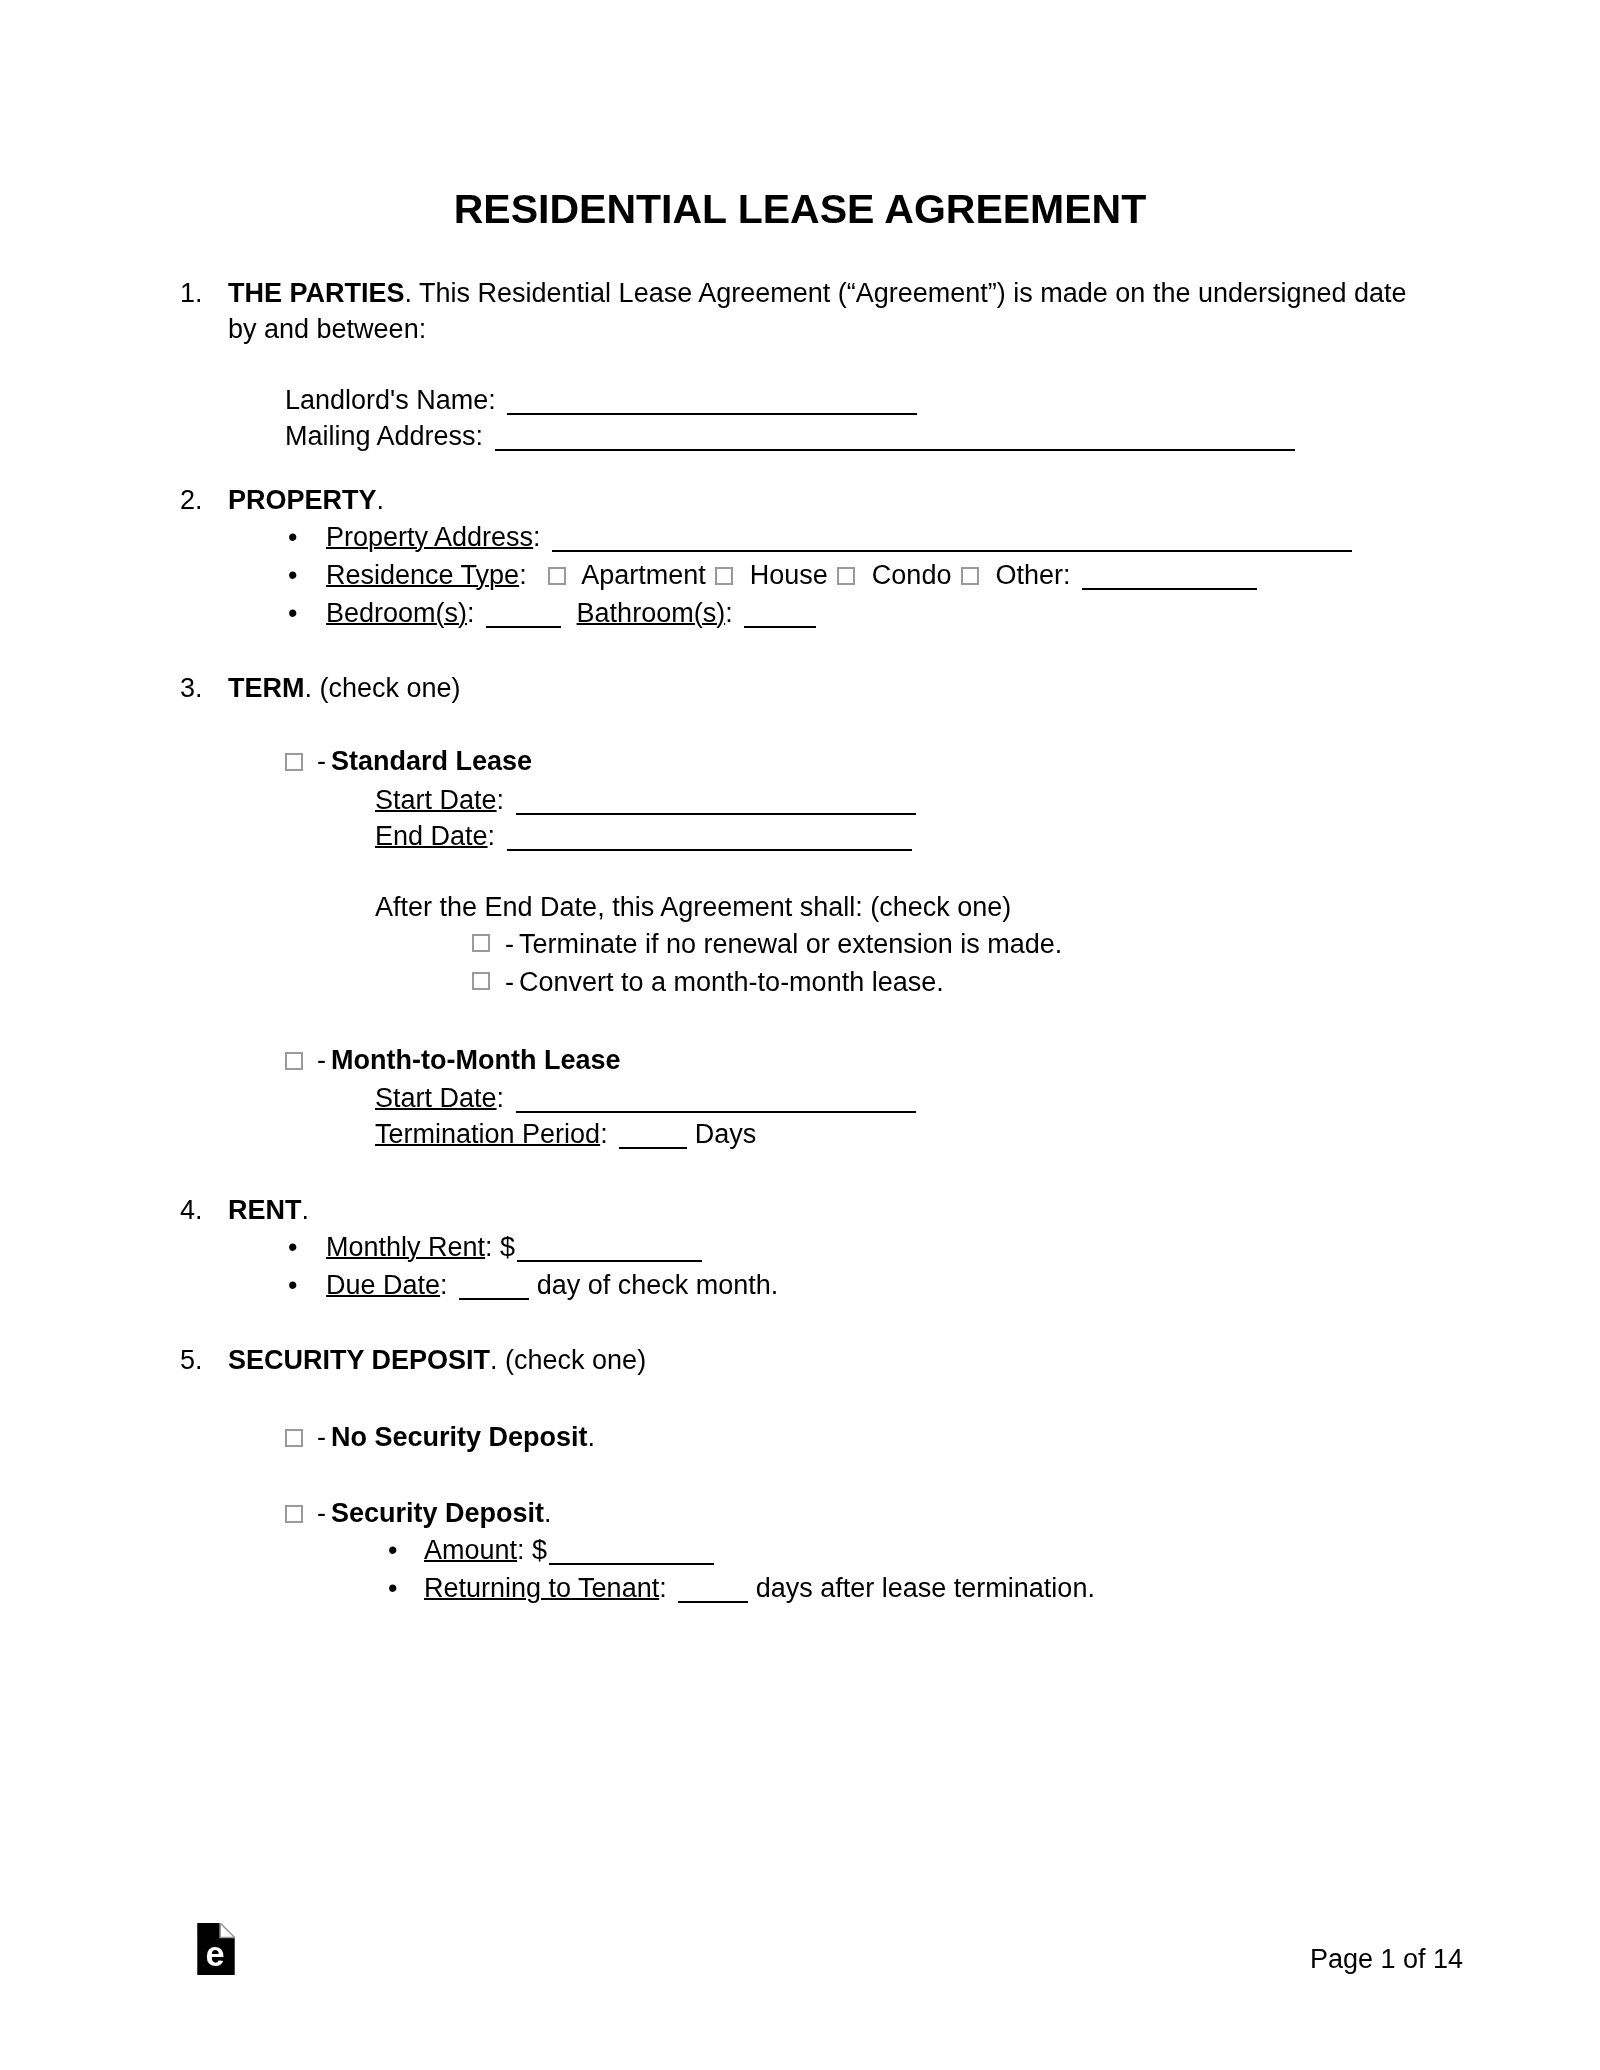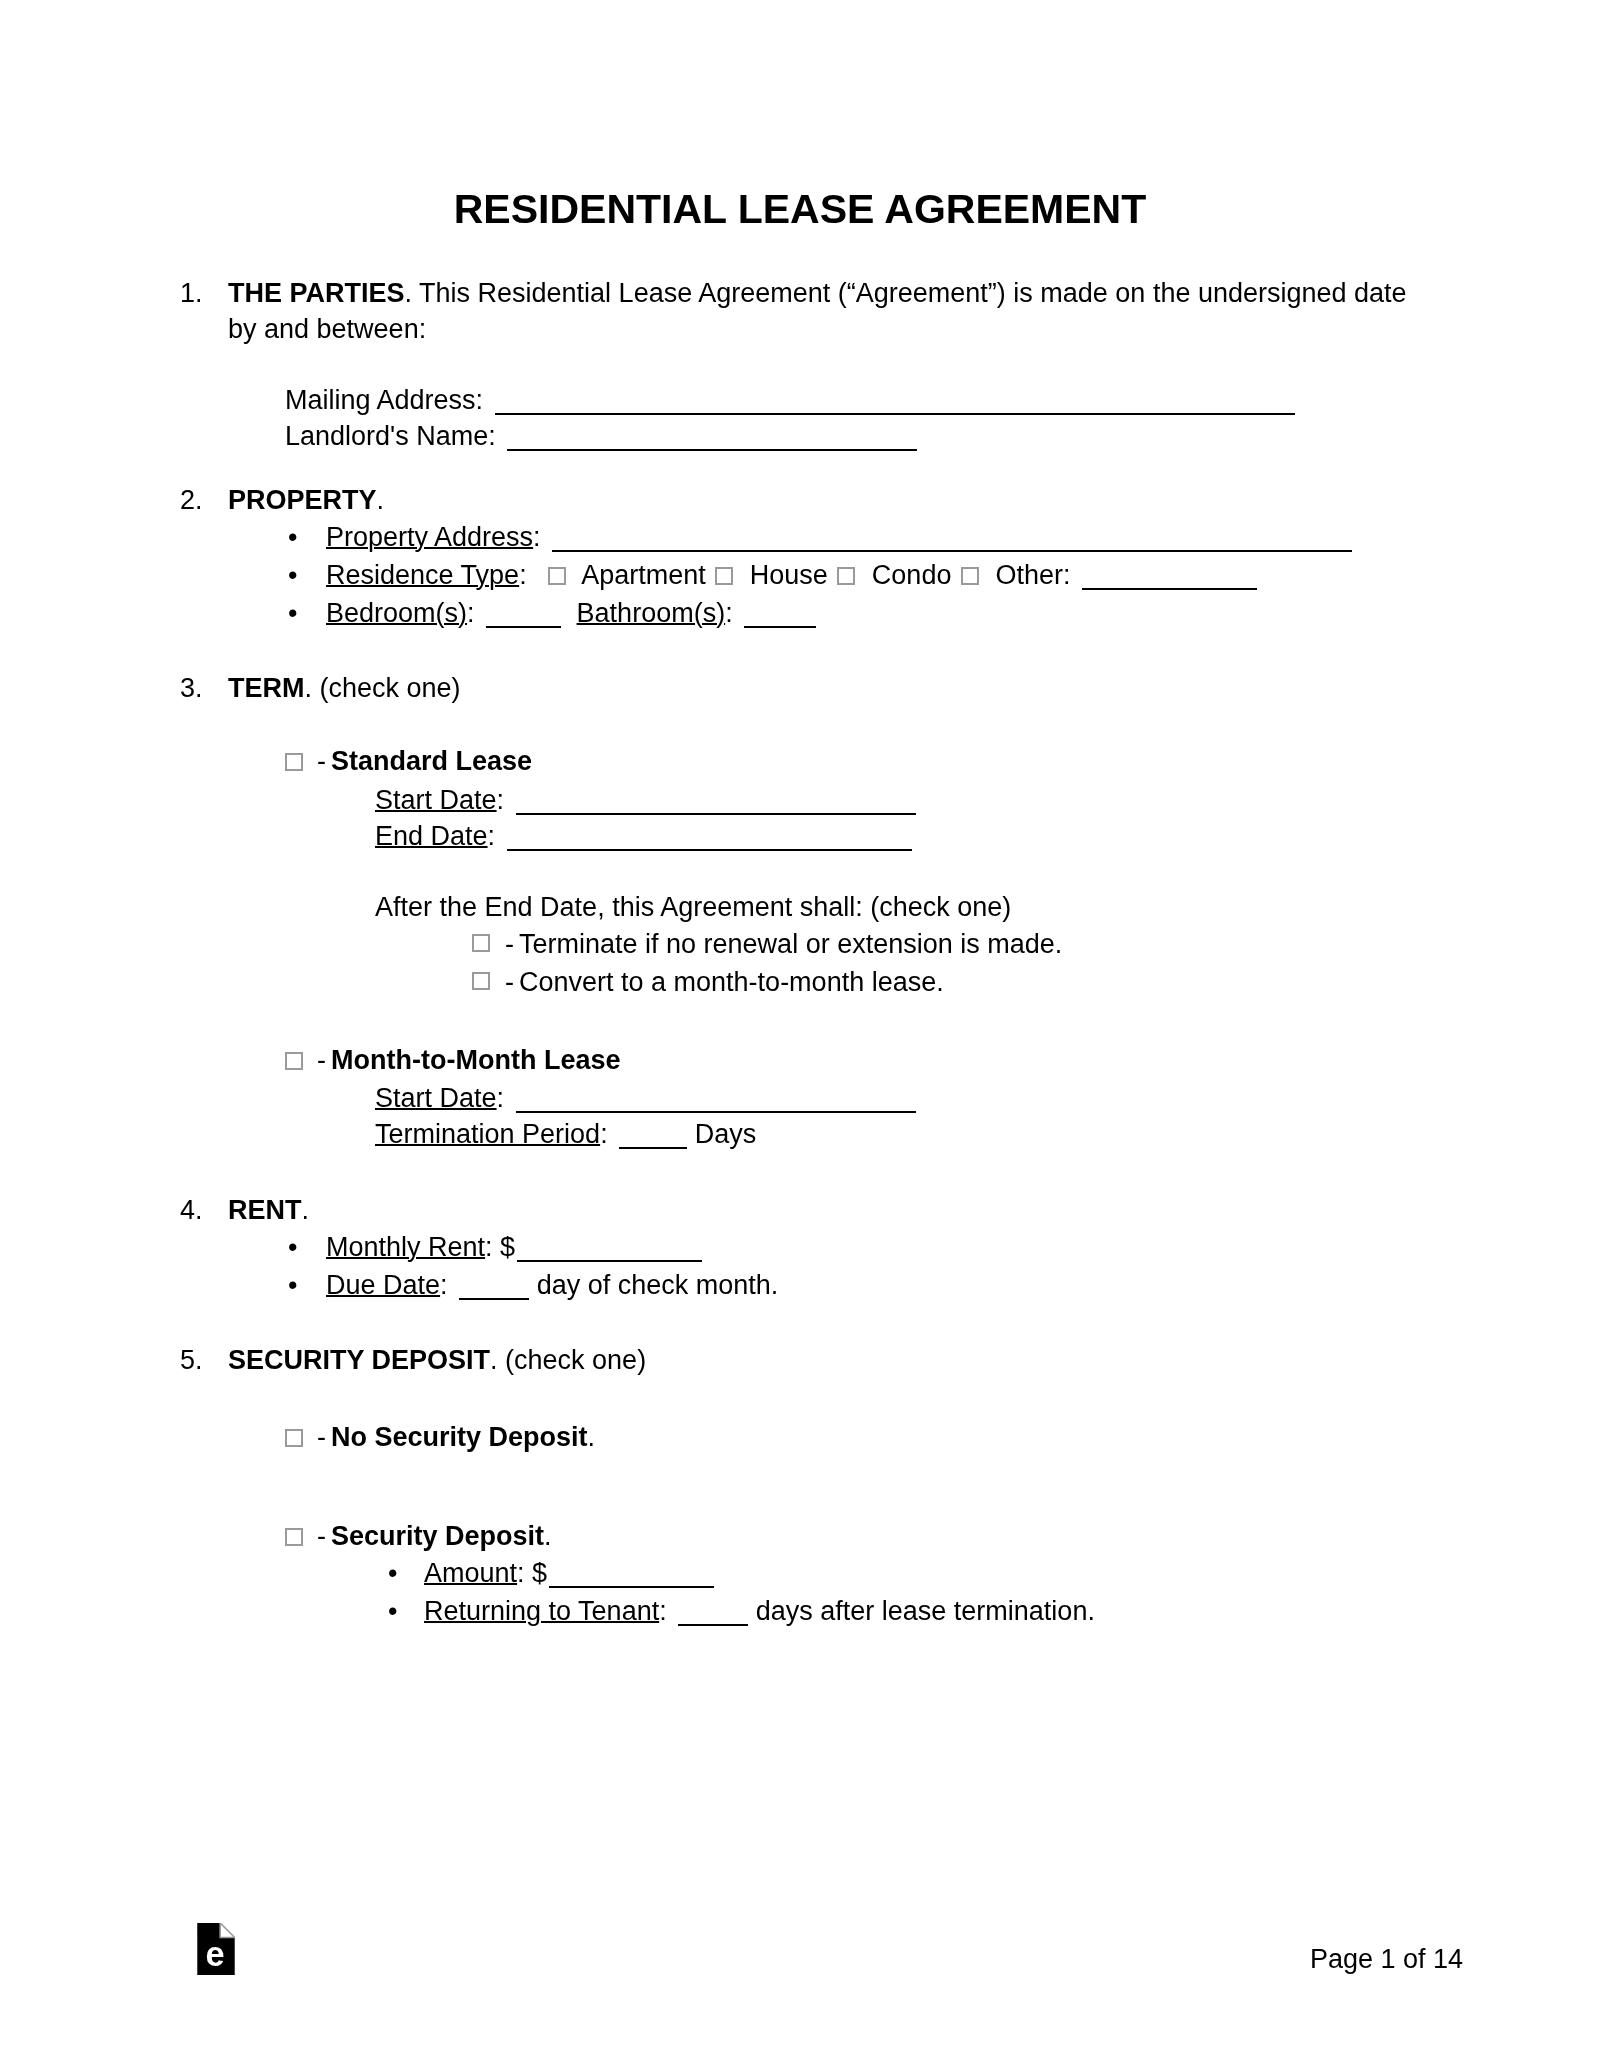--- a/index.html
+++ b/index.html
@@ -31,22 +31,22 @@
 <body>
 
 <div class="page">
 
   <div class="title">RESIDENTIAL LEASE AGREEMENT</div>
 
   <div class="sec" style="margin-top:43px"><span class="num">1.</span><b>THE PARTIES</b><span>. This Residential Lease Agreement (“Agreement”) is made on the undersigned date by and between:</span></div>
 
 
   <div style="margin-top:35px">
+    <div class="row ind1"><span>Landlord's Name:</span> <span class="bl" style="width:410px"></span></div>
     <div class="row ind1"><span>Mailing Address:</span> <span class="bl" style="width:800px"></span></div>
-    <div class="row ind1"><span>Landlord's Name:</span> <span class="bl" style="width:410px"></span></div>
   </div>
 
 
 
   <div class="sec" style="margin-top:28px"><span class="num">2.</span><b>PROPERTY</b><span>.</span></div>
 
   <div>
     <div class="bullets"><span class="dot">•</span><span class="u">Property Address</span><span>:</span> <span class="bl" style="width:800px"></span></div>
     <div class="bullets"><span class="dot">•</span><span class="u">Residence Type</span><span>:</span> <span class="cb" style="margin-left:14px"></span> <span>Apartment</span> <span class="cb"></span> <span>House</span> <span class="cb"></span> <span>Condo</span> <span class="cb"></span> <span>Other:</span> <span class="bl" style="width:175px"></span></div>
     <div class="bullets"><span class="dot">•</span><span class="u">Bedroom(s)</span><span>:</span> <span class="bl" style="width:75px"></span> <span class="u" style="margin-left:8px">Bathroom(s)</span><span>:</span> <span class="bl" style="width:72px"></span></div>
@@ -79,21 +79,21 @@
 
   <div>
     <div class="bullets"><span class="dot">•</span><span class="u">Monthly Rent</span><span>: $</span><span class="bl" style="width:185px;margin-left:2px"></span></div>
     <div class="bullets"><span class="dot">•</span><span class="u">Due Date</span><span>:</span> <span class="bl" style="width:70px"></span> <span>day of check month.</span></div>
   </div>
 
   <div class="sec" style="margin-top:38px"><span class="num">5.</span><b>SECURITY DEPOSIT</b><span>. (check one)</span></div>
 
   <div class="row ind1" style="margin-top:41px"><span class="cb" style="margin-left:0"></span><span class="dash">-</span><b>No Security Deposit</b><span>.</span></div>
 
-  <div class="row ind1" style="margin-top:63px"><span class="cb" style="margin-left:0"></span><span class="dash">-</span><b>Security Deposit</b><span>.</span></div>
+  <div class="row ind1" style="margin-top:40px"><span class="cb" style="margin-left:0"></span><span class="dash">-</span><b>Security Deposit</b><span>.</span></div>
 
   <div>
     <div class="bullets2"><span class="dot">•</span><span class="u">Amount</span><span>: $</span><span class="bl" style="width:165px;margin-left:2px"></span></div>
     <div class="bullets2"><span class="dot">•</span><span class="u">Returning to Tenant</span><span>:</span> <span class="bl" style="width:70px"></span> <span>days after lease termination.</span></div>
   </div>
 
   <div class="footer-logo">
     <svg width="38" height="52" viewBox="0 0 36 50" xmlns="http://www.w3.org/2000/svg">
       <path d="M0 0 H22 L36 14 V50 H0 Z" fill="#000000"></path>
       <path d="M22 0 L36 14 L22 14 Z" fill="#ffffff" stroke="#999999" stroke-width="1.5"></path>

